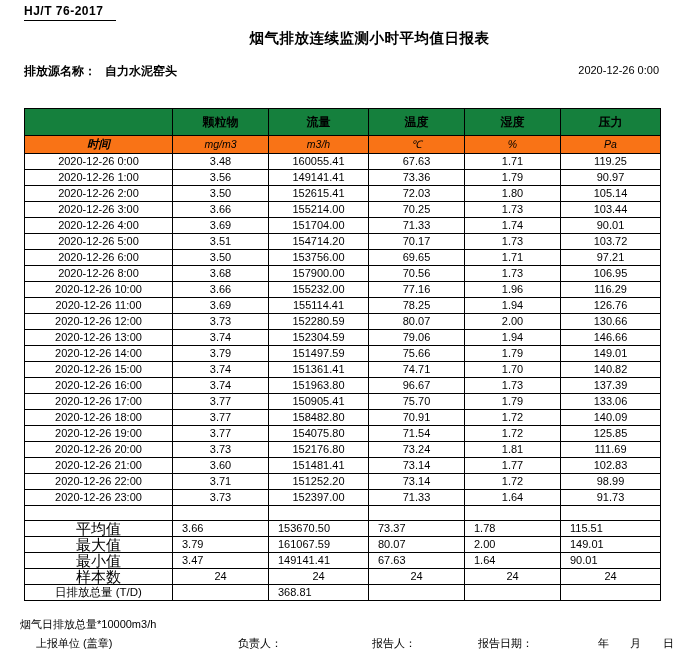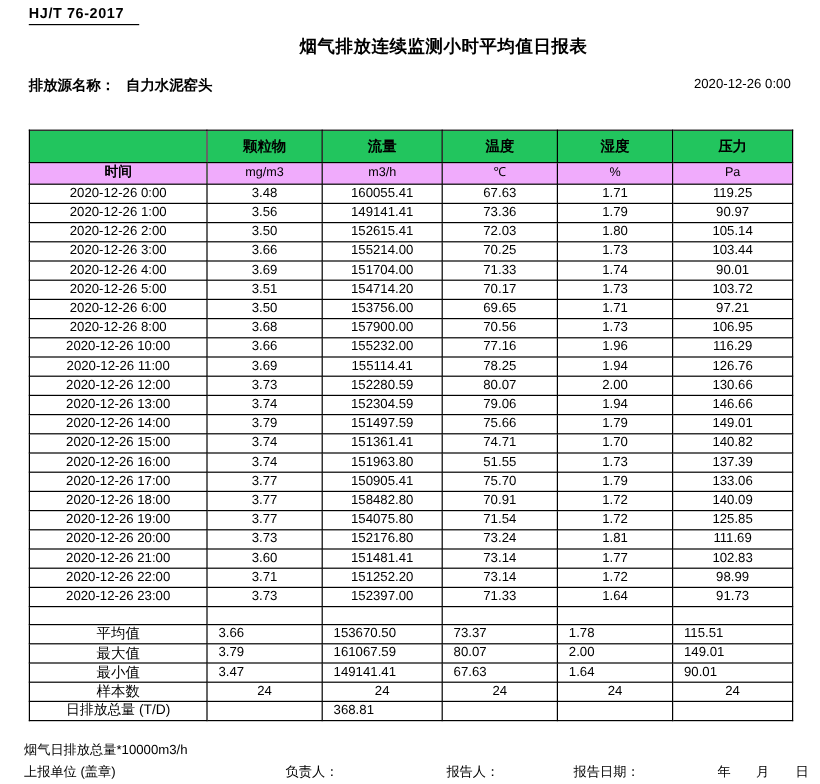--- a/index.html
+++ b/index.html
@@ -88,47 +88,48 @@
     vertical-align: middle;
     white-space: nowrap;
     overflow: hidden;
   }
   
   tr.hdr-param td {
     height: 26px;
     line-height: 26px;
     font-size: 12px;
     font-weight: bold;
-    background: #22c55e;
+    background: #15803d;
   }
   tr.hdr-unit td {
     height: 17px;
     line-height: 17px;
     font-size: 10.5px;
-    background: #f0abfc;
+    background: #f97316;
+    font-style: italic;
   }
   tr.hdr-unit td.time-cell {
     font-size: 11.5px;
     font-weight: bold;
   }
   td.time-col {
     text-align: right;
     padding-right: 6px;
     font-size: 11px;
   }
   td.val {
     text-align: left;
     padding-left: 9px;
     font-size: 11px;
   }
   tr.blank td {
     height: 14px;
   }
   tr.stat td.label {
-    font-size: 12px;
+    font-size: 15px;
     text-align: center;
   }
   tr.stat td.val {
     text-align: left;
     padding-left: 9px;
   }
   tr.total td.label {
     font-size: 11.5px;
   }
   tr.total td.val {
@@ -143,21 +144,21 @@
     top: 617px;
     font-size: 11px;
   }
   .footer-row {
     position: absolute;
     left: 20px;
     top: 636px;
     width: 650px;
     font-size: 11px;
   }
-  .footer-row .f1 { position: absolute; left: 0; top: 0; }
+  .footer-row .f1 { position: absolute; left: 16px; top: 0; }
   .footer-row .f2 { position: absolute; left: 218px; top: 0; }
   .footer-row .f3 { position: absolute; left: 352px; top: 0; text-align: center; }
   .footer-row .f4 { position: absolute; left: 458px; top: 0; }
   .footer-row .f5 { position: absolute; left: 578px; top: 0; letter-spacing: 1px; }
   .footer-row .f6 { position: absolute; left: 610px; top: 0; letter-spacing: 1px; }
   .footer-row .f7 { position: absolute; left: 643px; top: 0; letter-spacing: 1px; }
 </style>
 </head>
 <body>
 
@@ -308,21 +309,21 @@
         <td class="val">3.74</td>
         <td class="val">151361.41</td>
         <td class="val">74.71</td>
         <td class="val">1.70</td>
         <td class="val">140.82</td>
       </tr>
       <tr>
         <td class="time-col">2020-12-26 16:00</td>
         <td class="val">3.74</td>
         <td class="val">151963.80</td>
-        <td class="val">51.55</td>
+        <td class="val">96.67</td>
         <td class="val">1.73</td>
         <td class="val">137.39</td>
       </tr>
       <tr>
         <td class="time-col">2020-12-26 17:00</td>
         <td class="val">3.77</td>
         <td class="val">150905.41</td>
         <td class="val">75.70</td>
         <td class="val">1.79</td>
         <td class="val">133.06</td>

